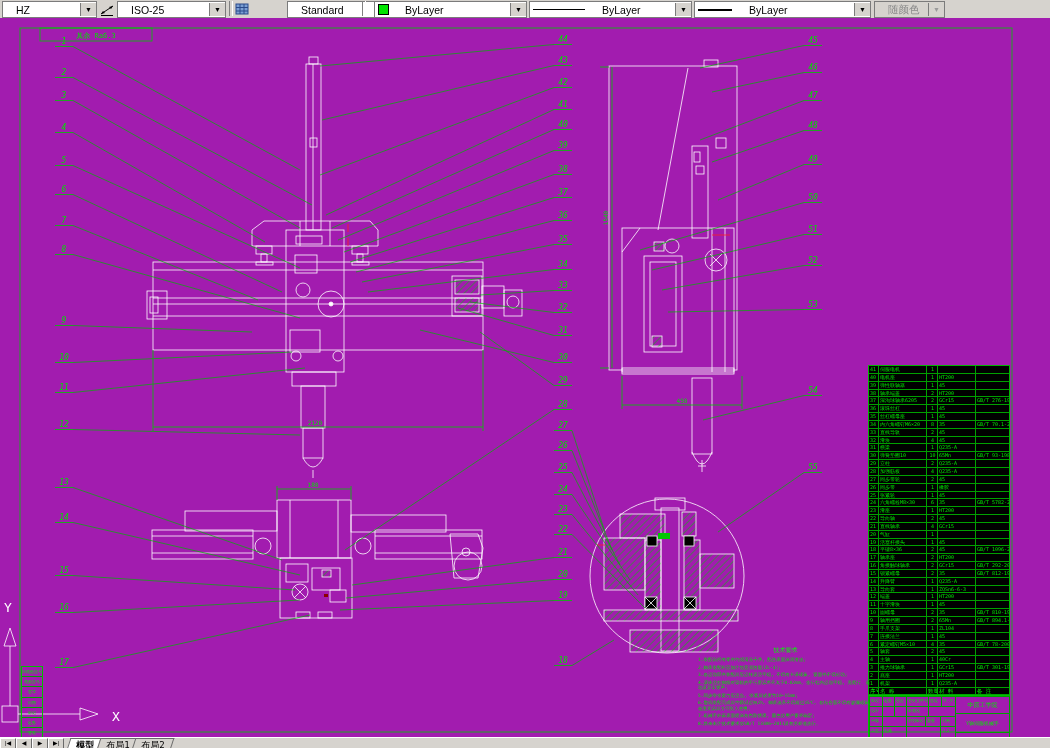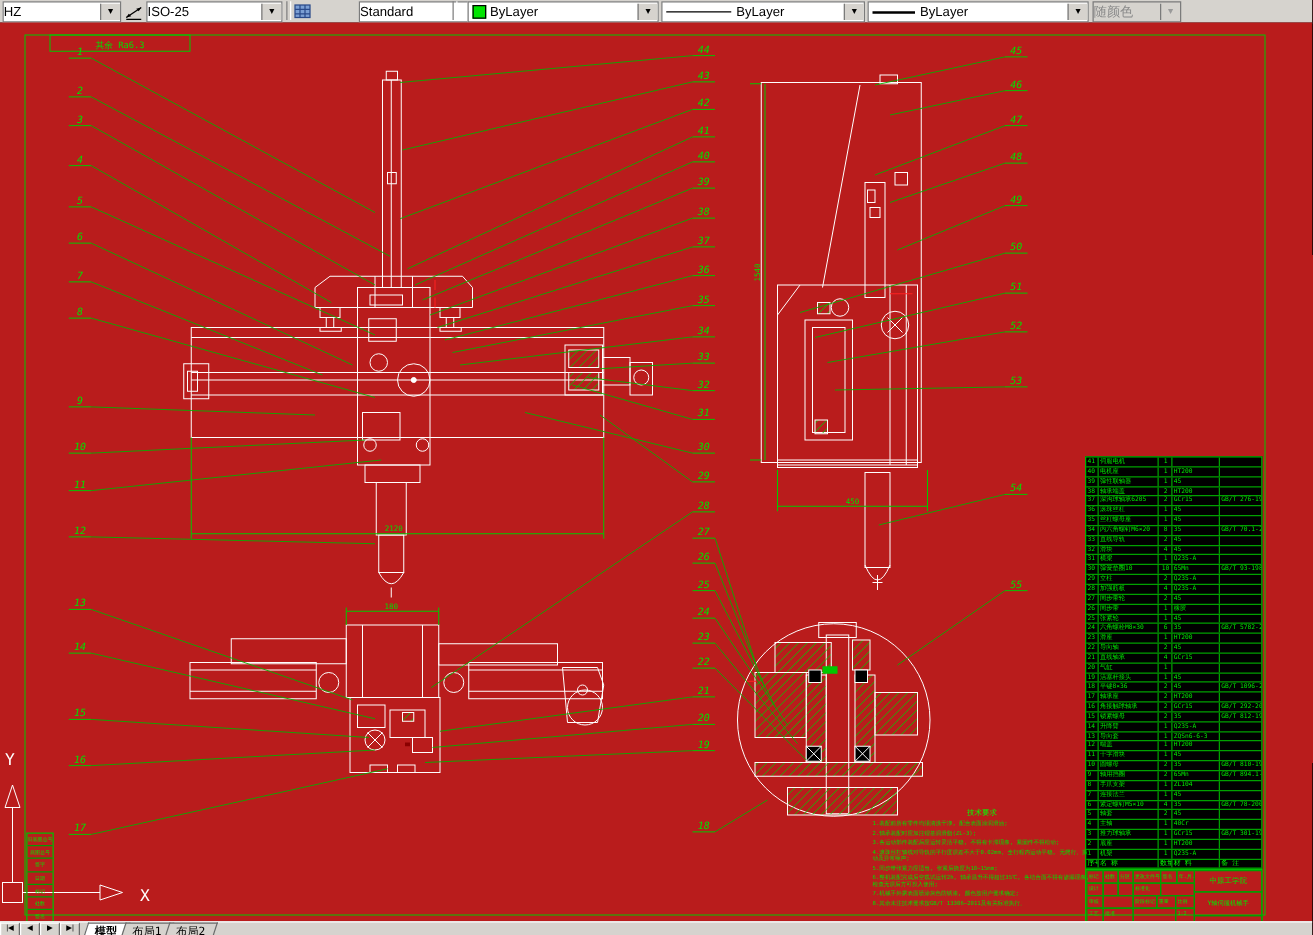--- a/index.html
+++ b/index.html
@@ -4,31 +4,31 @@
 <style>
   html,body{margin:0;padding:0;background:#000;}
   #page{position:relative;width:1050px;height:748px;overflow:hidden;background:#000;
         font-family:"Liberation Sans",sans-serif;}
   
   #toolbar{position:absolute;left:0;top:0;width:1050px;height:18px;background:#d6d3ce;
            border-bottom:1px solid #1a1a1a;}
   .combo{position:absolute;top:1px;height:15px;background:#fff;border:1px solid #7b7b7b;
          display:flex;align-items:center;font-size:10.5px;color:#000;
          font-family:"Liberation Sans",sans-serif;}
-  .combo .val{flex:1;padding-left:0;white-space:nowrap;overflow:hidden;}
+  .combo .val{flex:1;padding-left:13px;white-space:nowrap;overflow:hidden;}
   .combo .arrow{width:15px;height:13px;margin:0;background:#d6d3ce;border-left:1px solid #7b7b7b;
          display:flex;align-items:center;justify-content:center;font-size:7px;color:#000;}
   .combo.disabled{background:#d6d3ce;color:#8a8a8a;}
   .combo.disabled .arrow{color:#9a9a9a;}
   .tbicon{position:absolute;top:2px;width:16px;height:14px;display:flex;align-items:center;justify-content:center;}
   .sep{position:absolute;top:1px;width:2px;height:15px;border-left:1px solid #808080;border-right:1px solid #fff;}
   .swatch{width:9px;height:9px;background:#00e400;border:1px solid #000;margin:0 3px 0 3px;}
   .ltline{height:1px;background:#000;margin:0 4px 0 3px;}
   
-  #canvas{position:absolute;left:0;top:18px;width:1050px;height:719px;background:#b91c1c;}
+  #canvas{position:absolute;left:0;top:18px;width:1050px;height:719px;background:#a21caf;}
   #draw{position:absolute;left:0;top:0;}
   
   #bom{position:absolute;left:868px;top:347px;width:142px;border:1px solid #00b400;
        box-sizing:border-box;background:#000;}
   .bom-row{display:flex;height:7.85px;border-bottom:1px solid #00a000;box-sizing:border-box;}
   .bc{border-right:1px solid #00a000;overflow:hidden;font-size:5px;line-height:7px;
       color:#00e800;white-space:nowrap;padding-left:1px;box-sizing:border-box;
       font-family:"DejaVu Sans Mono",monospace;}
   .bc.c0{width:10px;} .bc.c1{width:48px;} .bc.c2{width:11px;text-align:center;}
   .bc.c3{width:38px;} .bc.c4{width:33px;border-right:none;}

